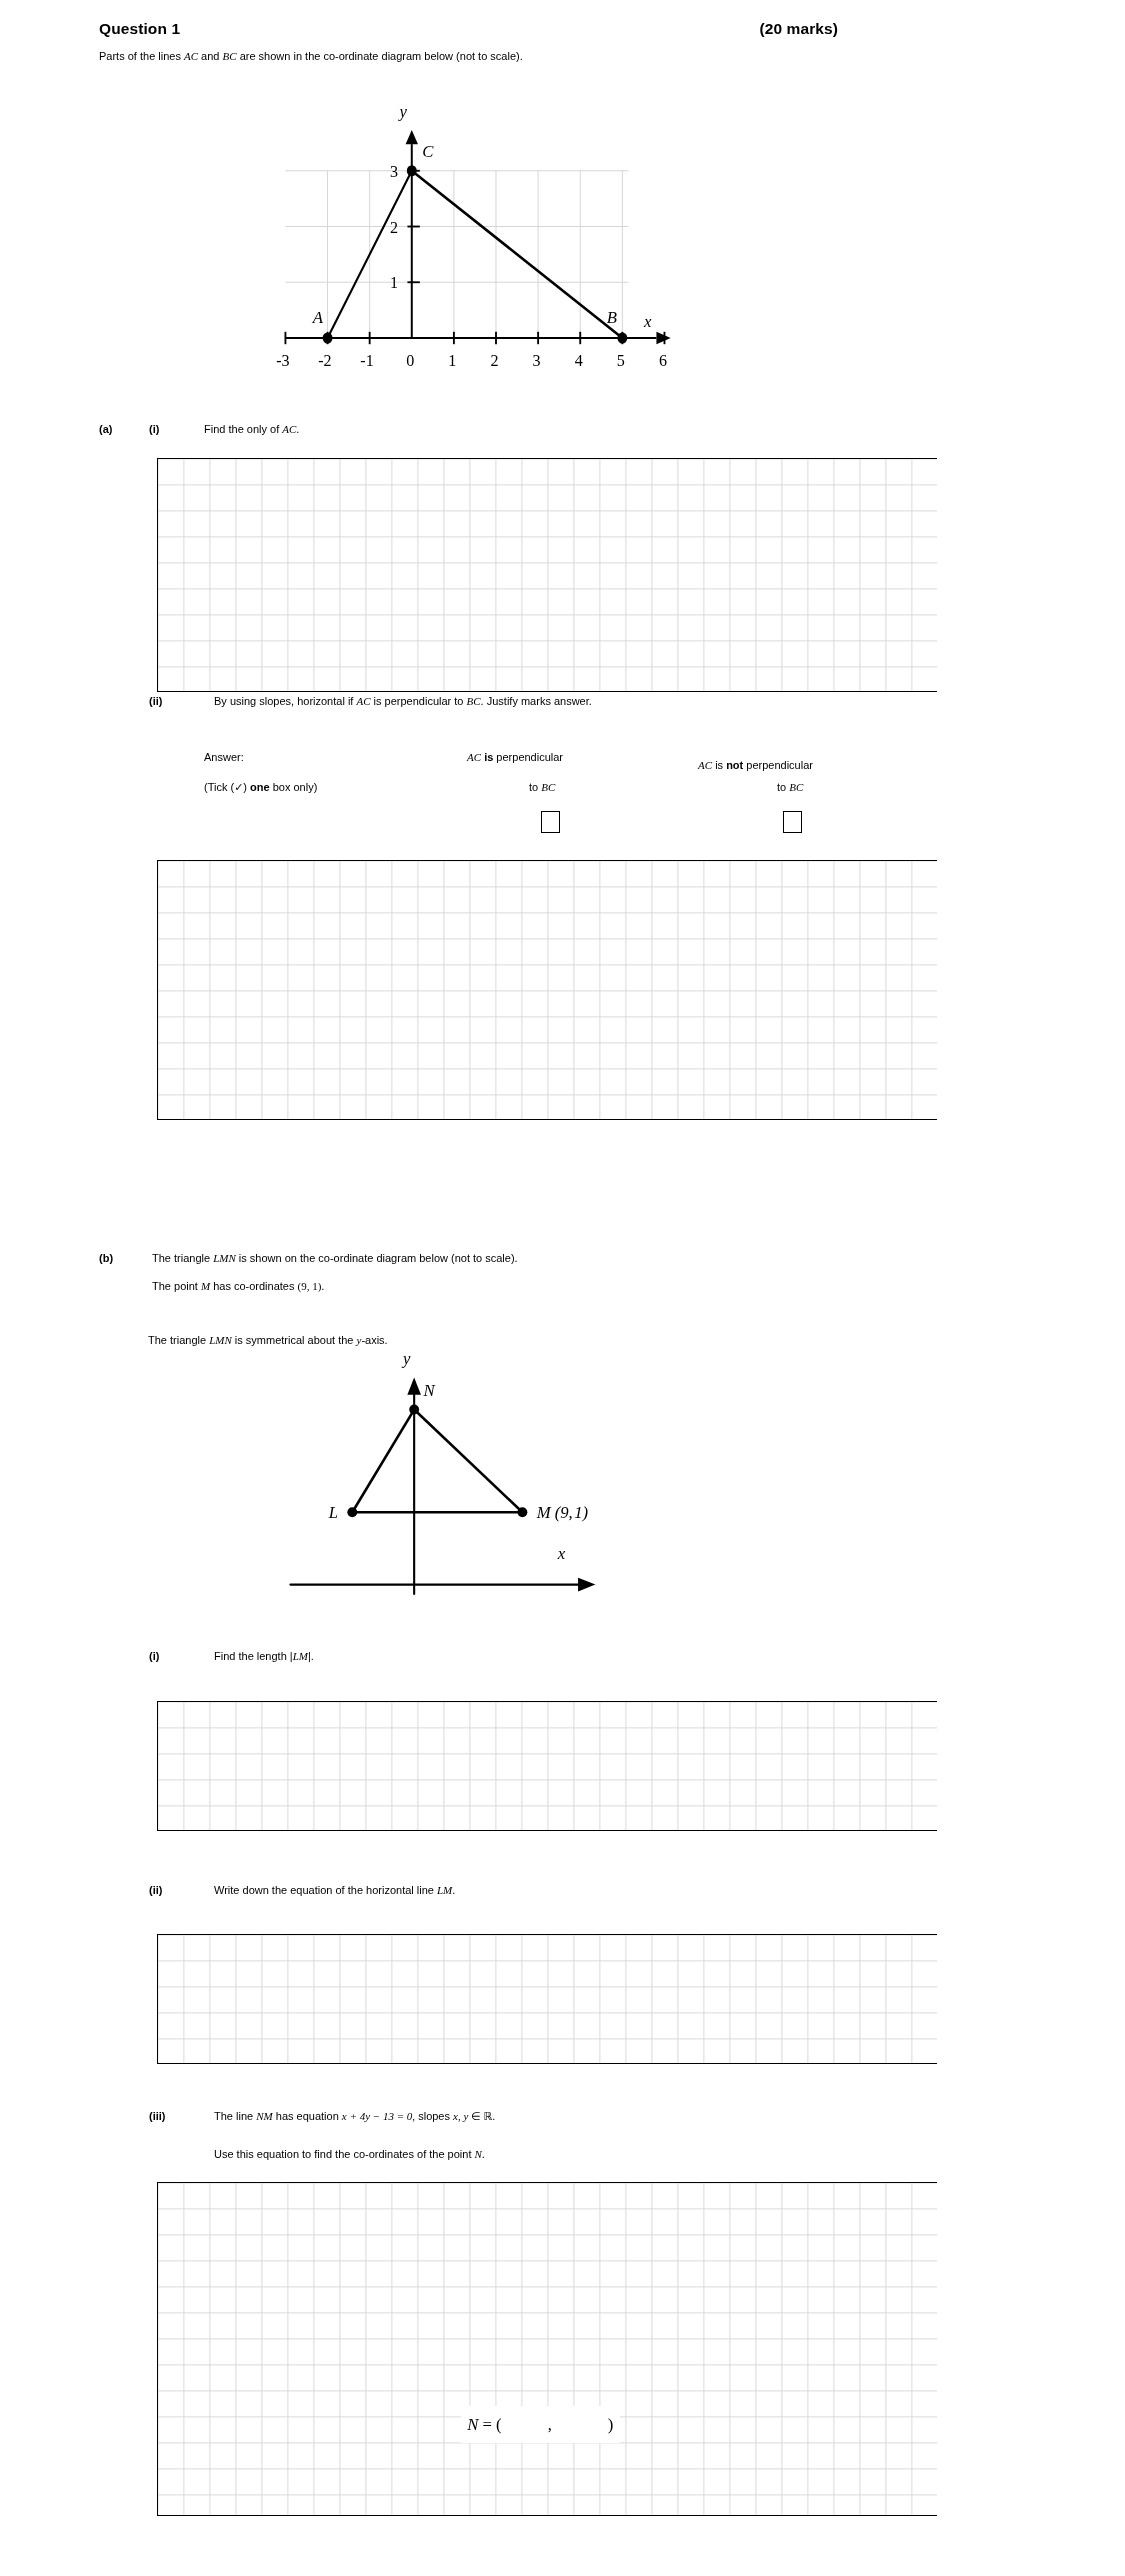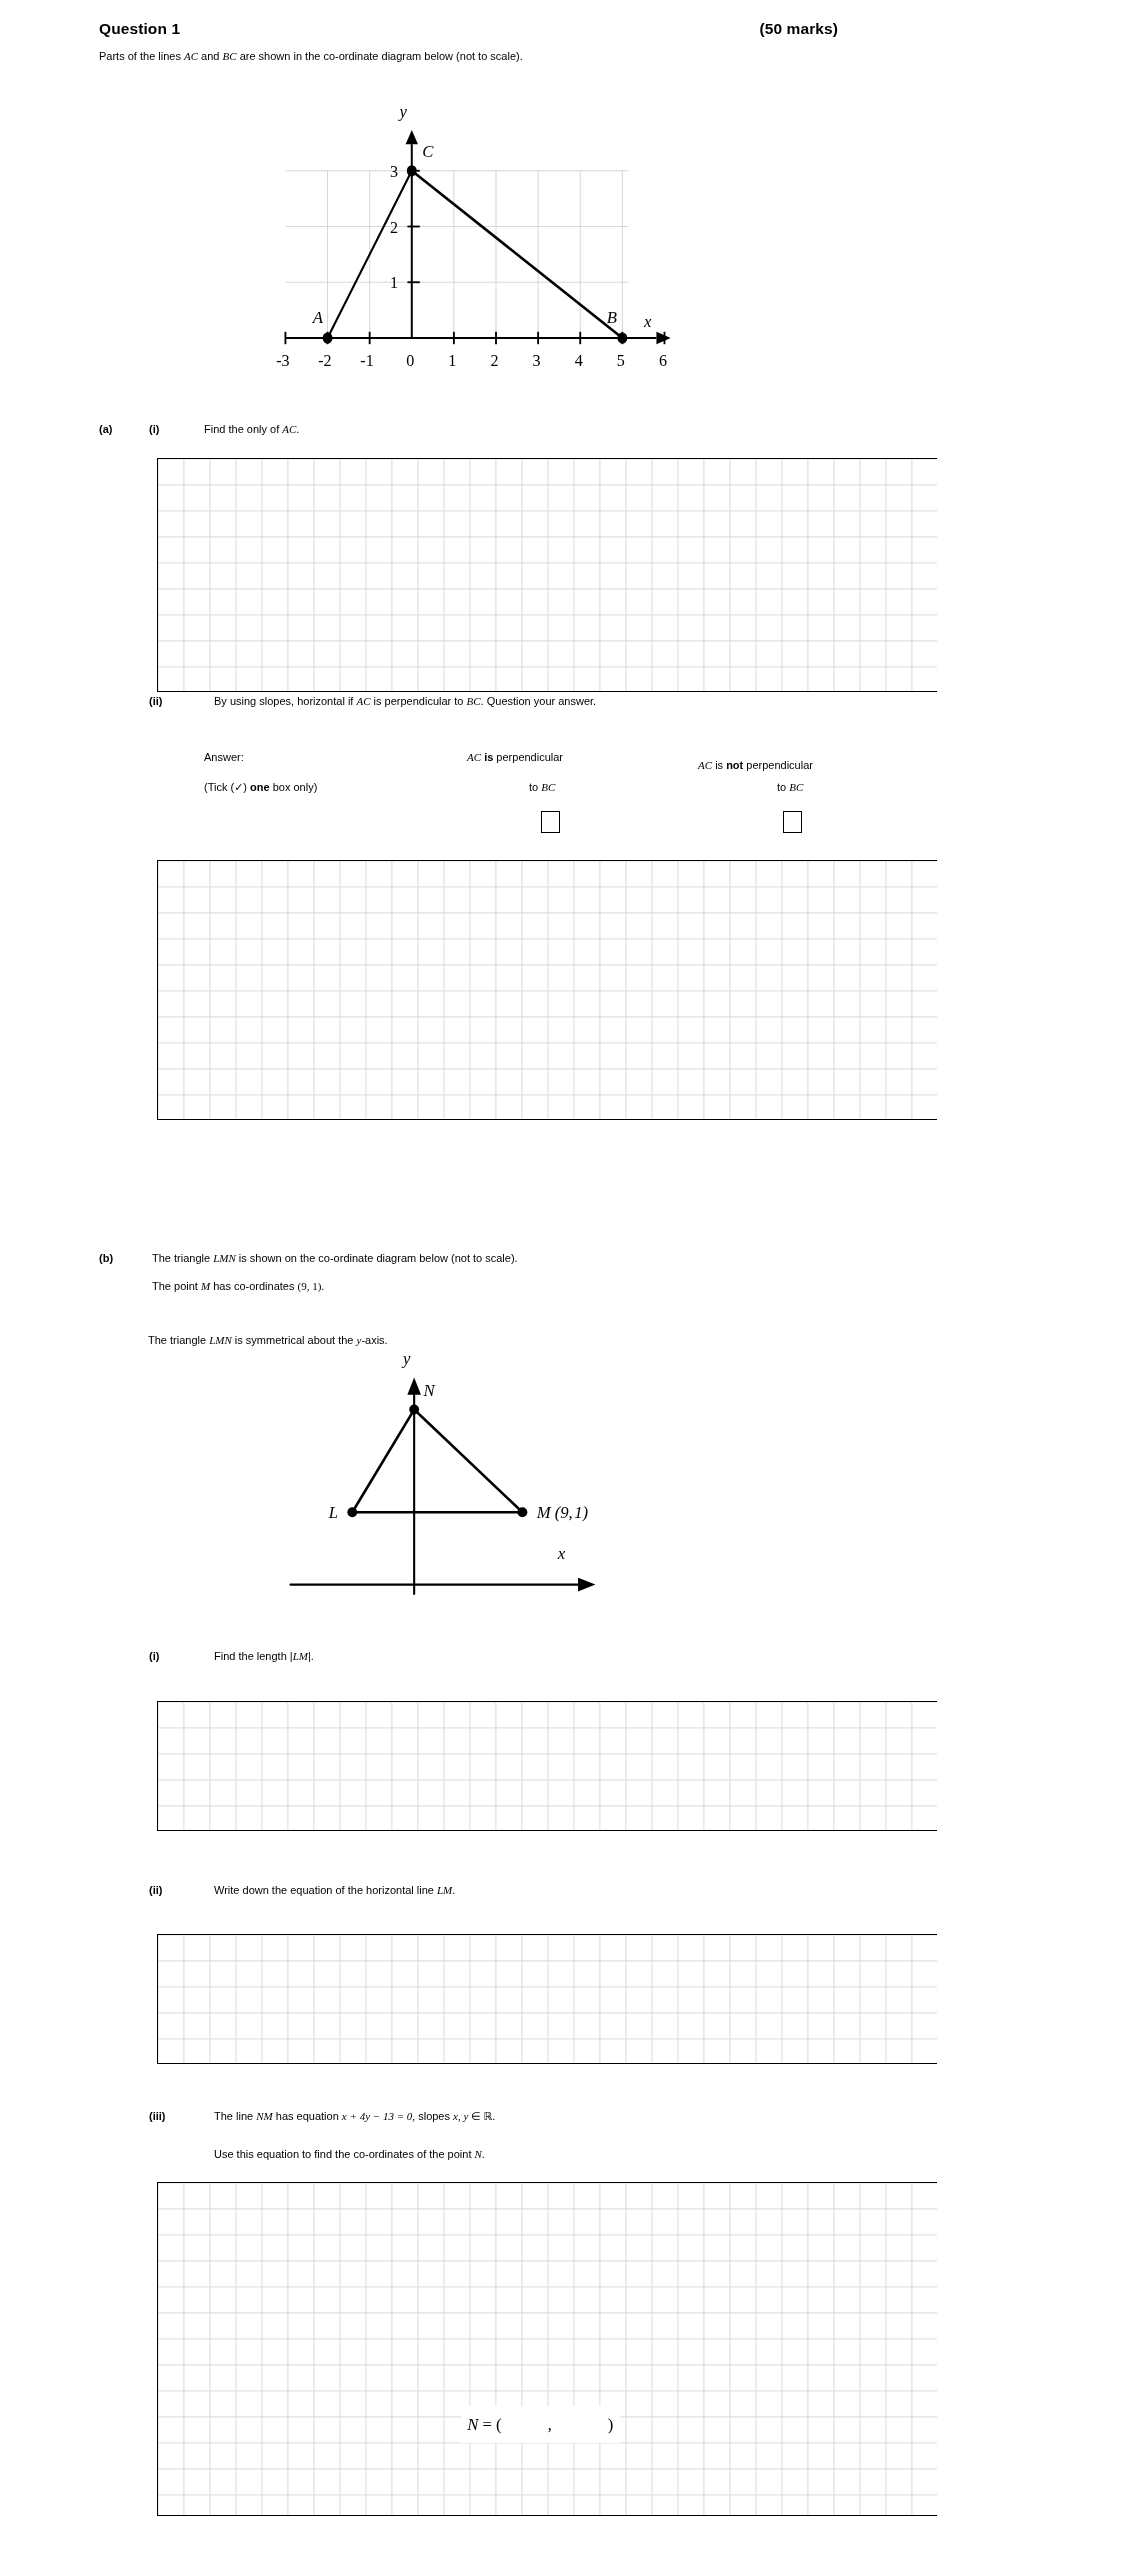--- a/index.html
+++ b/index.html
@@ -65,21 +65,21 @@
   .tick{stroke:#000;stroke-width:3;}
   .lbl{font-family:"Liberation Serif", serif;font-style:italic;font-size:27px;fill:#000;}
   .num{font-family:"Liberation Serif", serif;font-style:normal;font-size:26px;fill:#000;}
 </style>
 </head>
 <body>
 
 <div class="page">
 
   <div class="abs qhead" id="q-title">Question 1</div>
-  <div class="abs qhead" id="q-marks">(50 marks)</div>
+  <div class="abs qhead" id="q-marks">(20 marks)</div>
 
   <div class="abs bodytext" style="left:99px;top:51px;">
     <span>Parts of the lines </span><span class="it">AC</span><span> and </span><span class="it">BC</span><span> are shown in the co-ordinate diagram below (not to scale).</span>
   </div>
 
   <div class="diagram" style="left:291px;top:118px;">
     <svg width="384" height="248" viewBox="0 0 620 400">
 
       <g>
 
@@ -166,21 +166,21 @@
   <div class="abs bodytext bold" style="left:99px;top:424px;">(a)</div>
   <div class="abs bodytext bold" style="left:149px;top:424px;">(i)</div>
   <div class="abs bodytext" style="left:204px;top:424px;">
     <span>Find the only of </span><span class="it">AC</span><span>.</span>
   </div>
 
   <div class="answerbox" style="left:157px;top:458px;width:853px;height:234px;"></div>
 
   <div class="abs bodytext bold" style="left:149px;top:696px;">(ii)</div>
   <div class="abs bodytext" style="left:214px;top:696px;">
-    <span>By using slopes, horizontal if </span><span class="it">AC</span><span> is perpendicular to </span><span class="it">BC</span><span>.  Question your answer.</span>
+    <span>By using slopes, horizontal if </span><span class="it">AC</span><span> is perpendicular to </span><span class="it">BC</span><span>.  Justify marks answer.</span>
   </div>
 
   <div class="abs bodytext" style="left:204px;top:752px;">Answer:</div>
   <div class="abs bodytext" style="left:204px;top:782px;">
     <span>(Tick (</span><span>✓</span><span>) </span><span class="bold">one</span><span> box only)</span>
   </div>
 
   <div class="abs bodytext" style="left:467px;top:752px;">
     <span class="it">AC</span><span>&nbsp;</span><span class="bold">is</span><span> perpendicular</span>
   </div>

